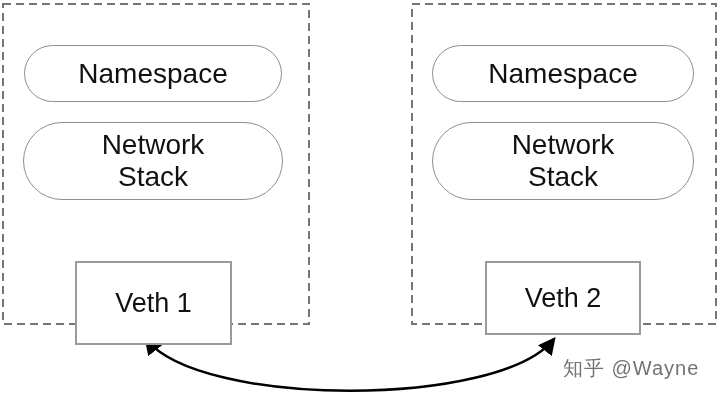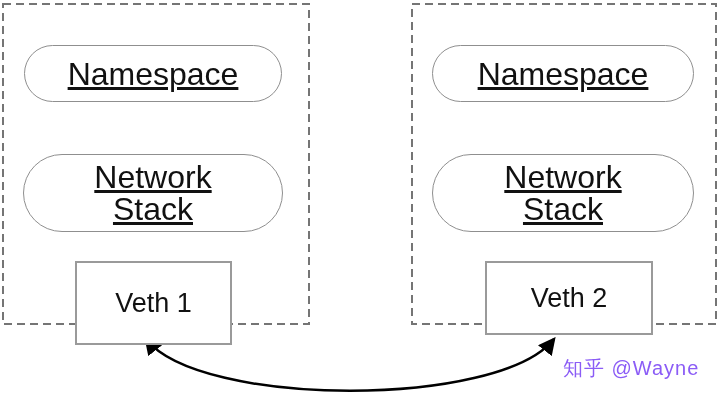--- a/index.html
+++ b/index.html
@@ -27,53 +27,51 @@
     background: #ffffff;
     display: flex;
     align-items: center;
     justify-content: center;
     text-align: center;
     color: #111111;
     box-sizing: border-box;
   }
   .pill {
     border: 1.5px solid #8f8f8f;
-    font-size: 32px;
+    font-size: 28px;
     line-height: 32px;
-    text-decoration: underline;
   }
   .pill-one-line {
     border-radius: 30px;
   }
   .pill-two-line {
     border-radius: 40px;
     white-space: pre-line;
-    margin-top: 32px;
   }
   .veth {
     border: 2px solid #9a9a9a;
     font-size: 27px;
   }
   
   .ns-pill-left   { left: 24px;  top: 45px;  width: 258px; height: 57px; }
   .stack-pill-left{ left: 23px;  top: 122px; width: 260px; height: 78px; }
   .veth-left      { left: 75px;  top: 261px; width: 157px; height: 84px; }
   
   .ns-pill-right   { left: 432px; top: 45px;  width: 262px; height: 57px; }
   .stack-pill-right{ left: 432px; top: 122px; width: 262px; height: 78px; }
-  .veth-right      { left: 485px; top: 261px; width: 168px; height: 74px; }
+  .veth-right      { left: 485px; top: 261px; width: 156px; height: 74px; }
 
   .watermark {
     position: absolute;
     z-index: 3;
     left: 563px;
     top: 355px;
     font-size: 20px;
     letter-spacing: 1px;
-    color: #8b5cf6;
+    color: #737373;
     text-shadow: 0.5px 0.5px 0 #ffffff;
     white-space: nowrap;
   }
 </style>
 </head>
 <body>
 
 <div id="canvas">
 
   <svg id="diagram-svg" width="720" height="402" viewBox="0 0 720 402">

